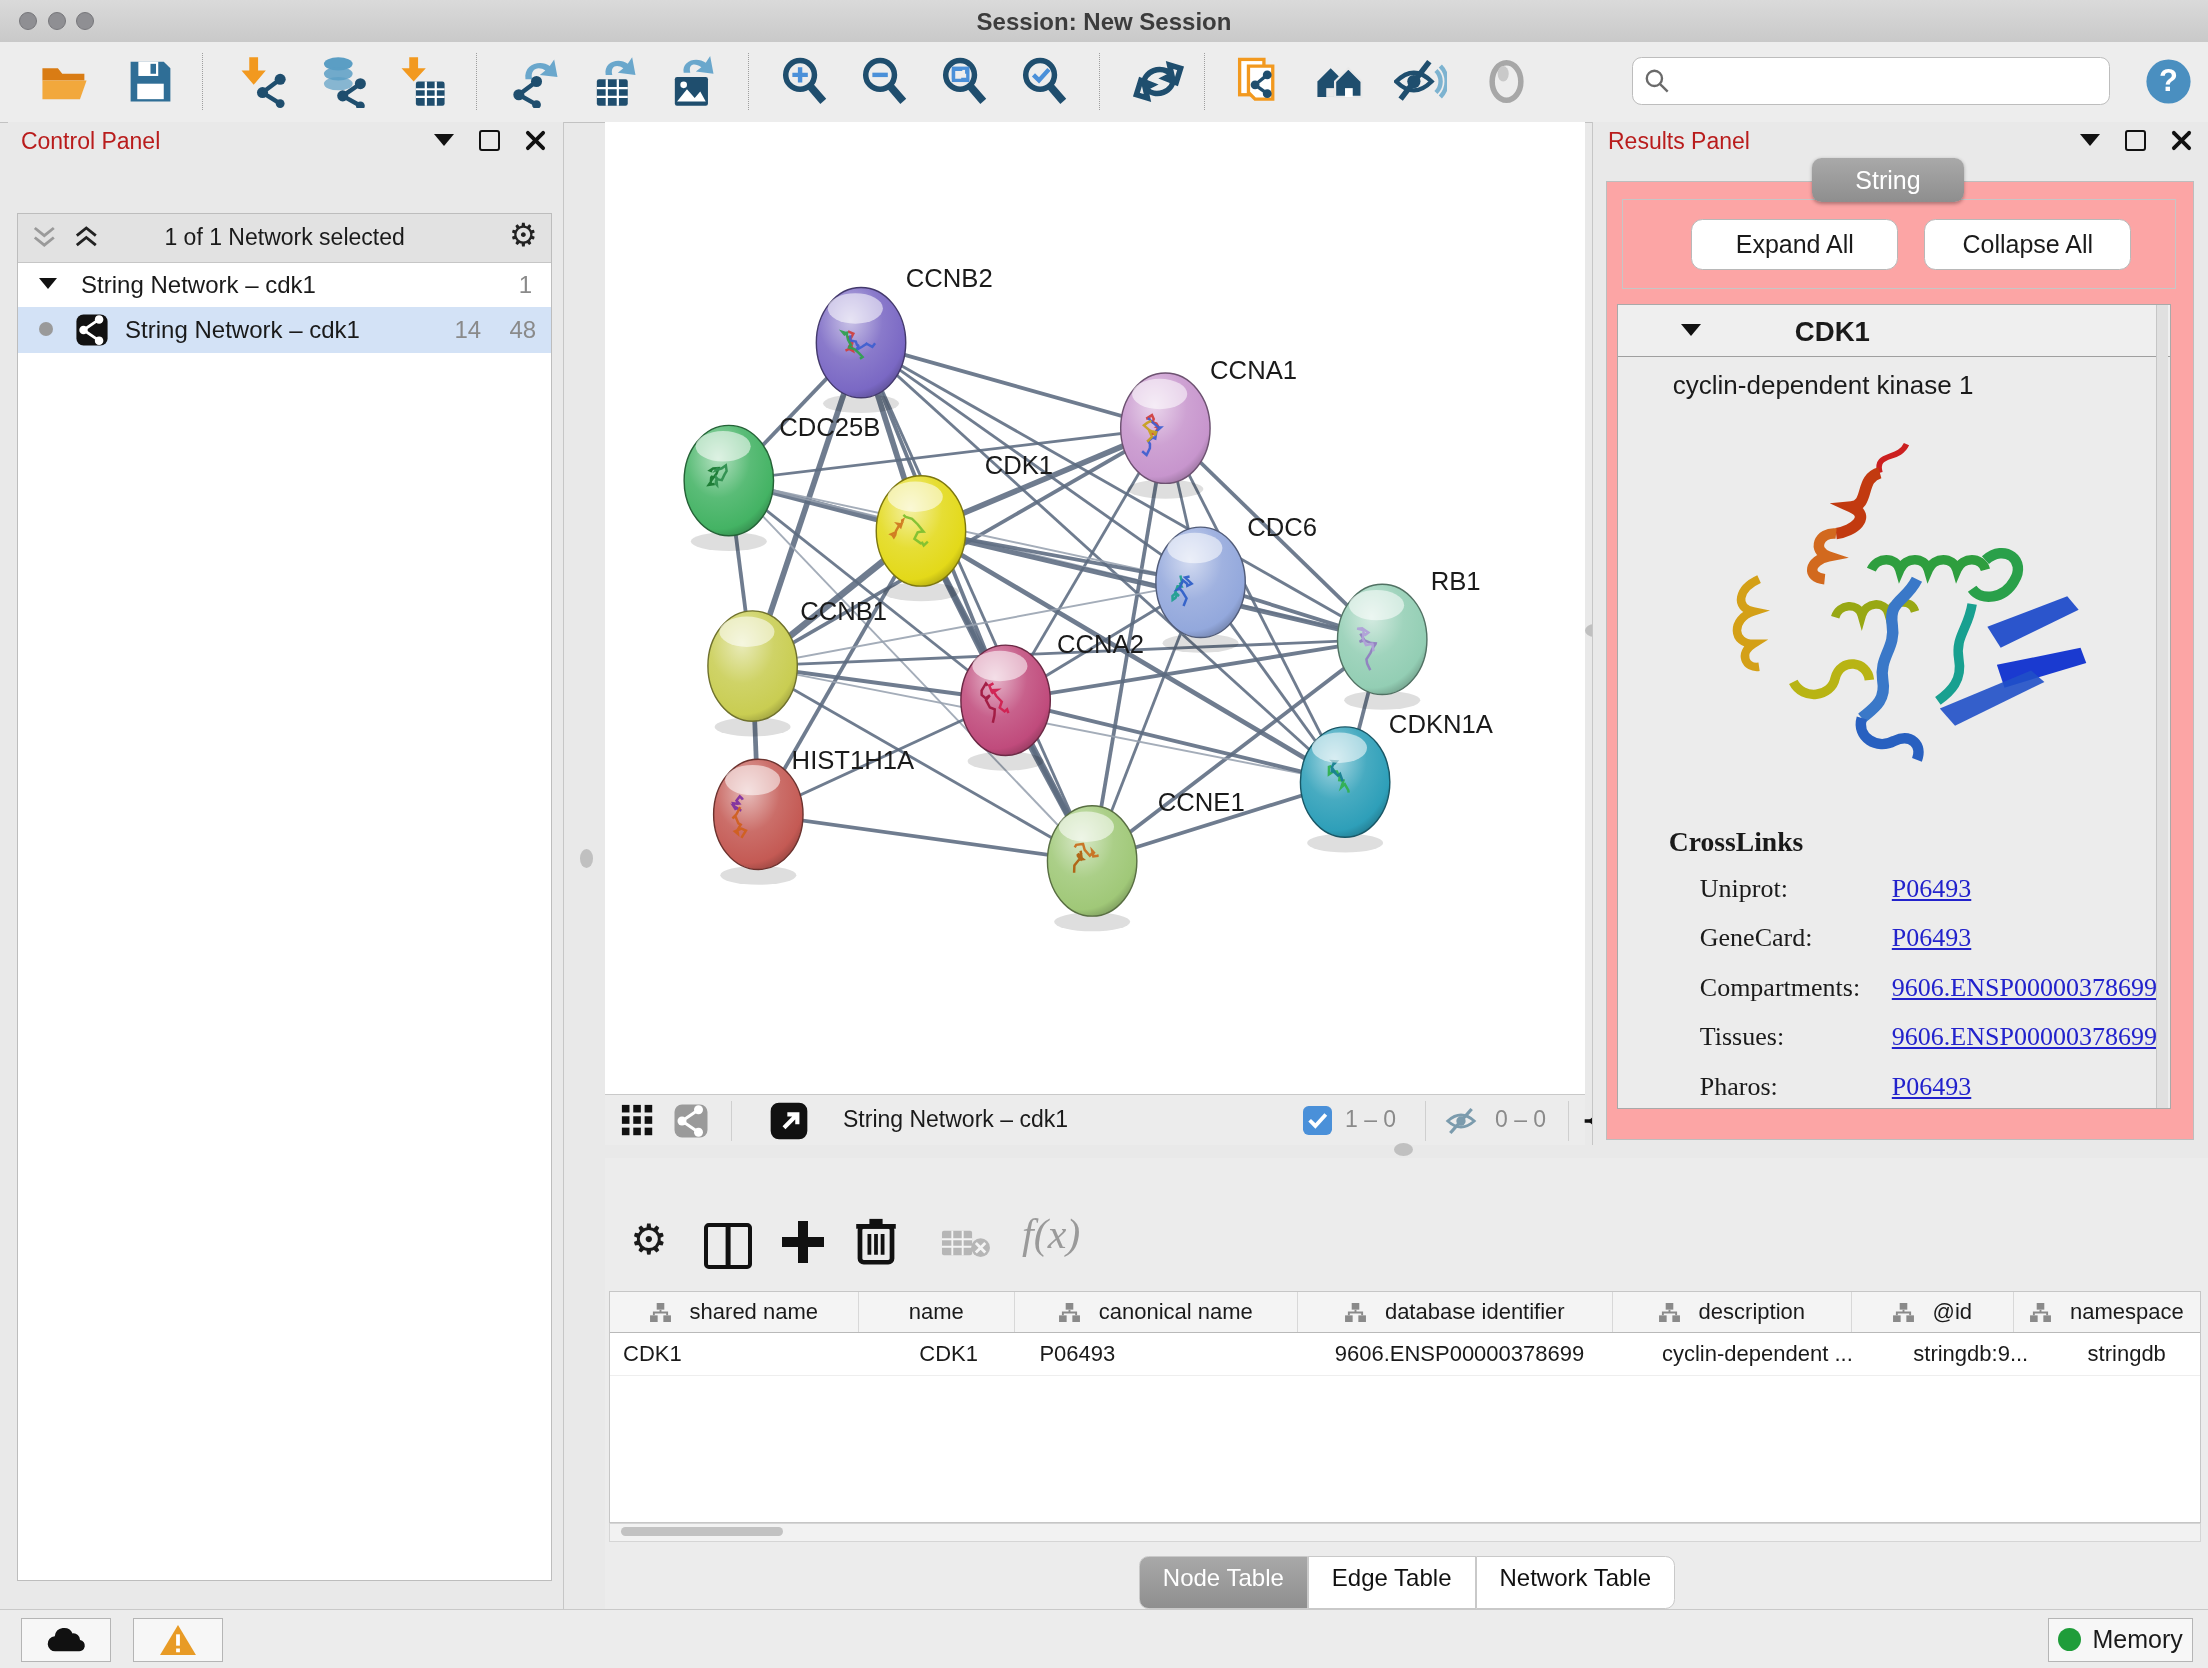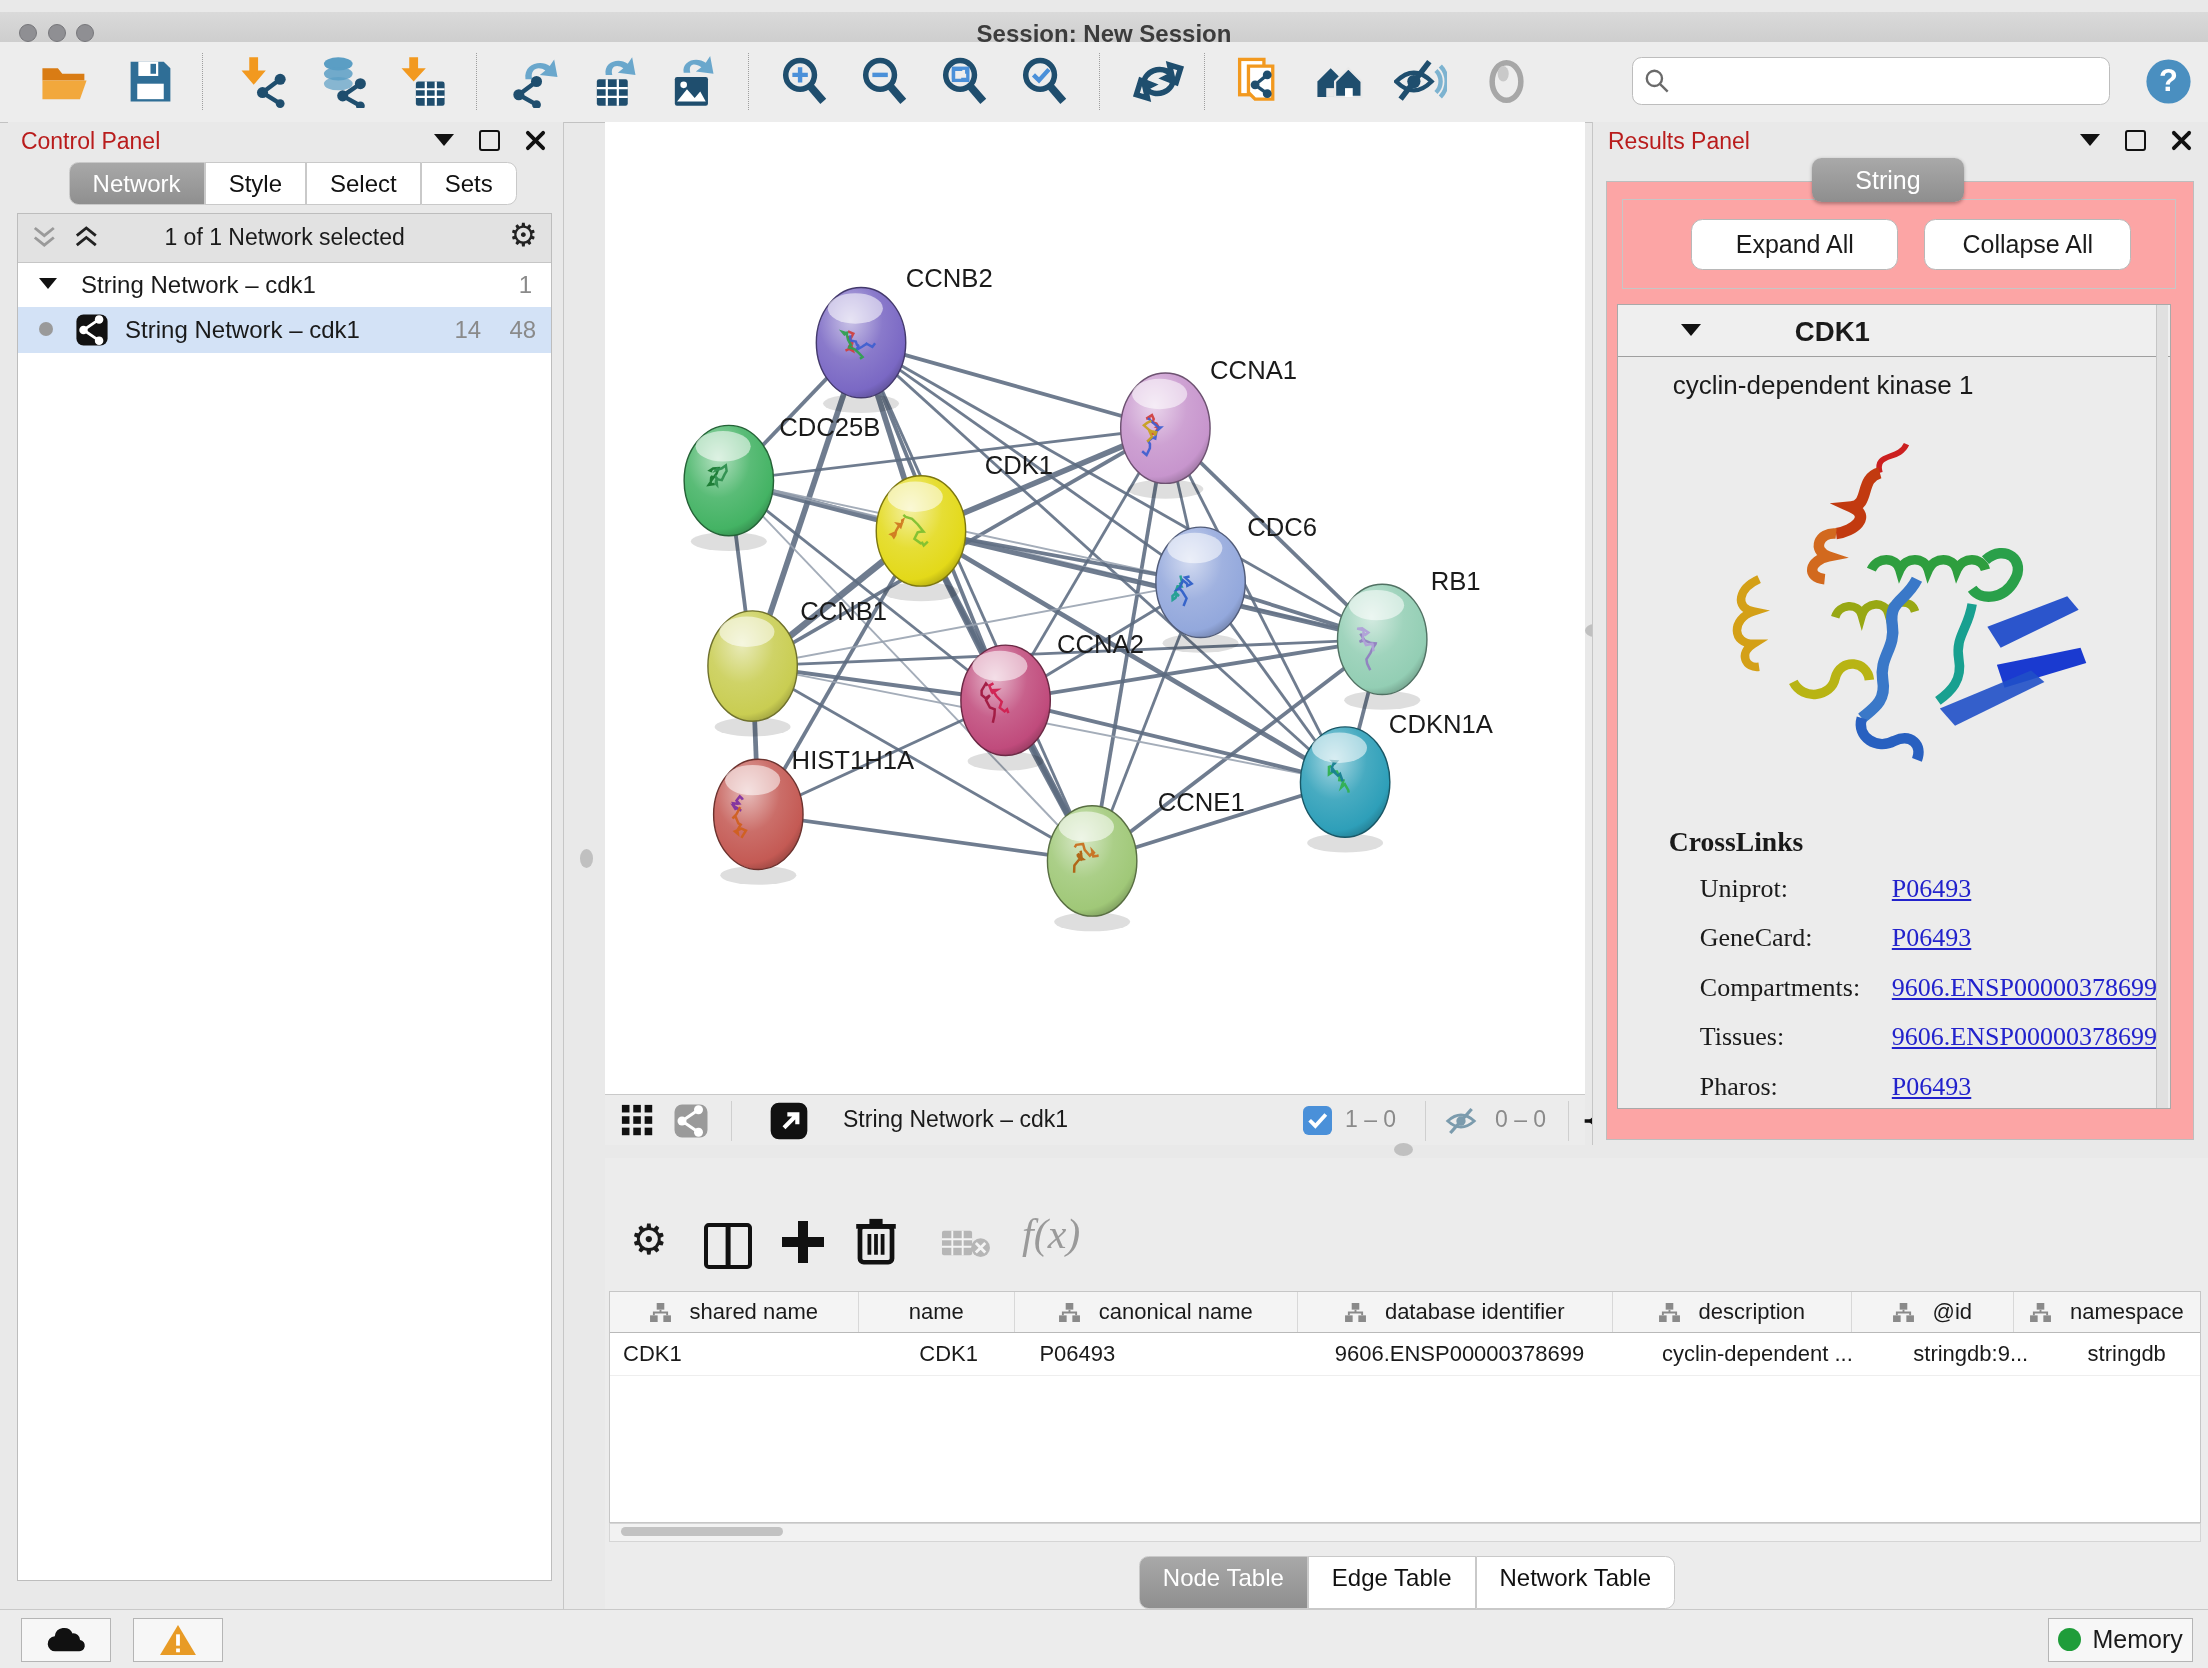--- a/index.html
+++ b/index.html
@@ -1,20 +1,20 @@
 <!DOCTYPE html>
 <html style="font-size:15px"><head>
 <meta charset="utf-8">
 <style>
   html,body{margin:0;padding:0;}
   body{width:2208px;height:1668px;position:relative;background:#e9e9e9;
        font-family:"Liberation Sans",sans-serif;color:#1a1a1a;overflow:hidden;}
   .abs{position:absolute;}
   
-  #titlebar{left:0;top:12px;width:2208px;height:42px;
+  #titlebar{left:0;top:0;width:2208px;height:42px;
     background:linear-gradient(#dadada,#c9c9c9);border-bottom:1px solid #a5a5a5;}
   .tl{width:16px;height:16px;border-radius:50%;background:#8f8f93;border:1px solid #77777b;top:12.4px;}
   #title-text{width:100%;text-align:center;top:7.6px;font-size:24px;color:#3c3c3c;font-weight:600;}
   
   #toolbar{left:0;top:42px;width:2208px;height:80px;background:#ededed;border-bottom:1.9px solid #c2c2c2;}
   .tbtn{top:13.3px;width:53px;height:53px;}
   .tsep{top:11.4px;width:0;height:57px;border-left:1.9px dotted #9e9e9e;}
   #search-box{top:15px;left:1632px;width:476px;height:46px;background:#fff;border:1.9px solid #bdbdbd;border-radius:9.5px;}
   #search-box svg{position:absolute;left:9.5px;top:8.6px;}
   
@@ -272,26 +272,20 @@
 
 <div id="control-panel" class="abs">
   <div id="cp-head" class="abs panel-head">Control Panel</div>
   <div class="abs panel-ctrls" style="right:17px;top:7.6px">
     <span class="tri-down"></span>
     <span class="float-box"></span>
     <svg width="21" height="21" viewBox="0 0 22 22">
       <line x1="3" y1="3" x2="19" y2="19" class="xicon"></line>
         <line x1="19" y1="3" x2="3" y2="19" class="xicon"></line>
     </svg>
-  </div>
-  <div class="abs seg" style="left:61px;top:40px">
-    <div class="active">Network</div>
-    <div>Style</div>
-    <div>Select</div>
-    <div>Sets</div>
   </div>
   <div id="cp-box" class="abs">
     <div id="cp-subhead" class="abs">
       <svg class="abs" style="left:13.3px;top:11.4px" width="28.5" height="25" viewBox="0 0 30 26">
         <path d="M4,3 l10,8 10,-8 M4,13 l10,8 10,-8" fill="none" stroke="#9a9a9a" stroke-width="3"></path>
       </svg>
       <svg class="abs" style="left:55px;top:11.4px" width="28.5" height="25" viewBox="0 0 30 26">
         <path d="M4,11 l10,-8 10,8 M4,21 l10,-8 10,8" fill="none" stroke="#222" stroke-width="3"></path>
       </svg>
       <div class="abs" style="left:0;width:100%;text-align:center;top:9.5px;font-size:23px">1 of 1 Network selected</div>

